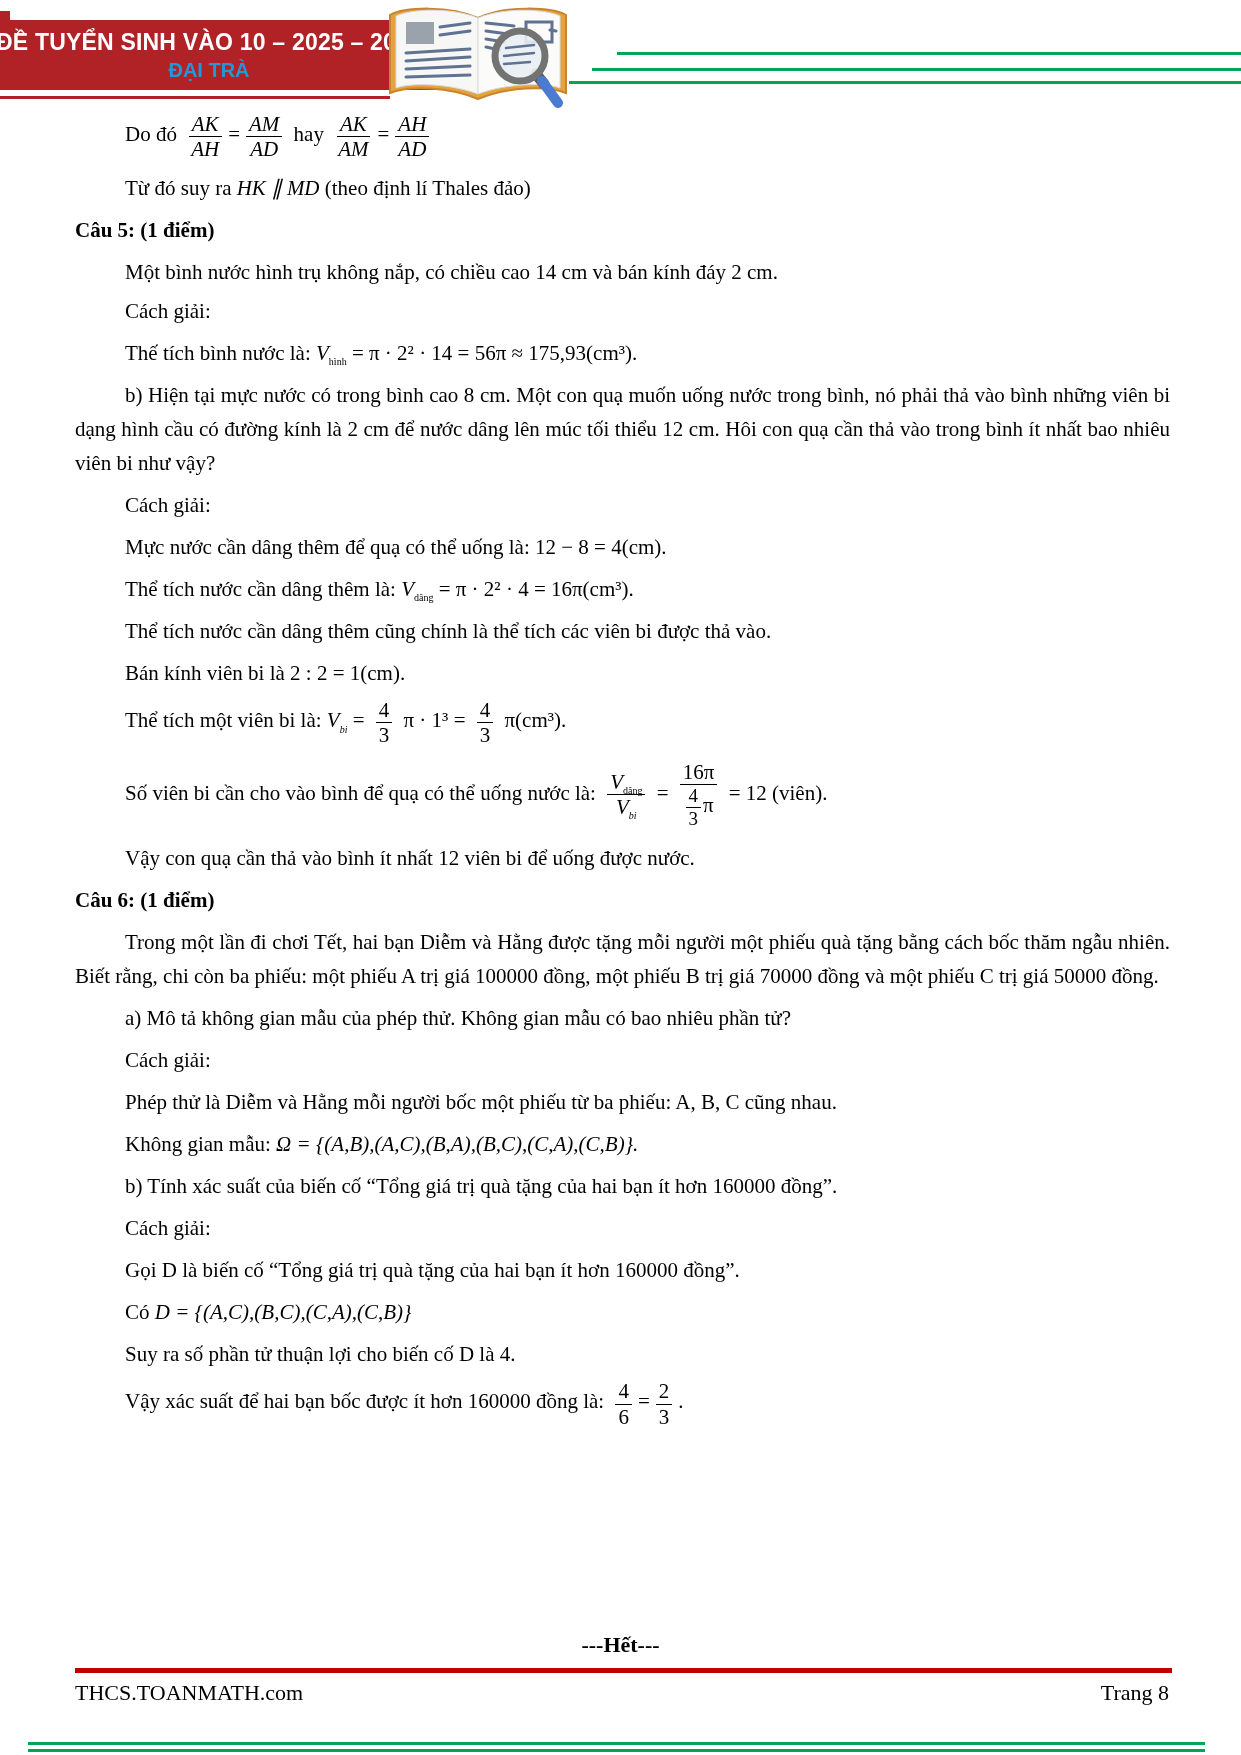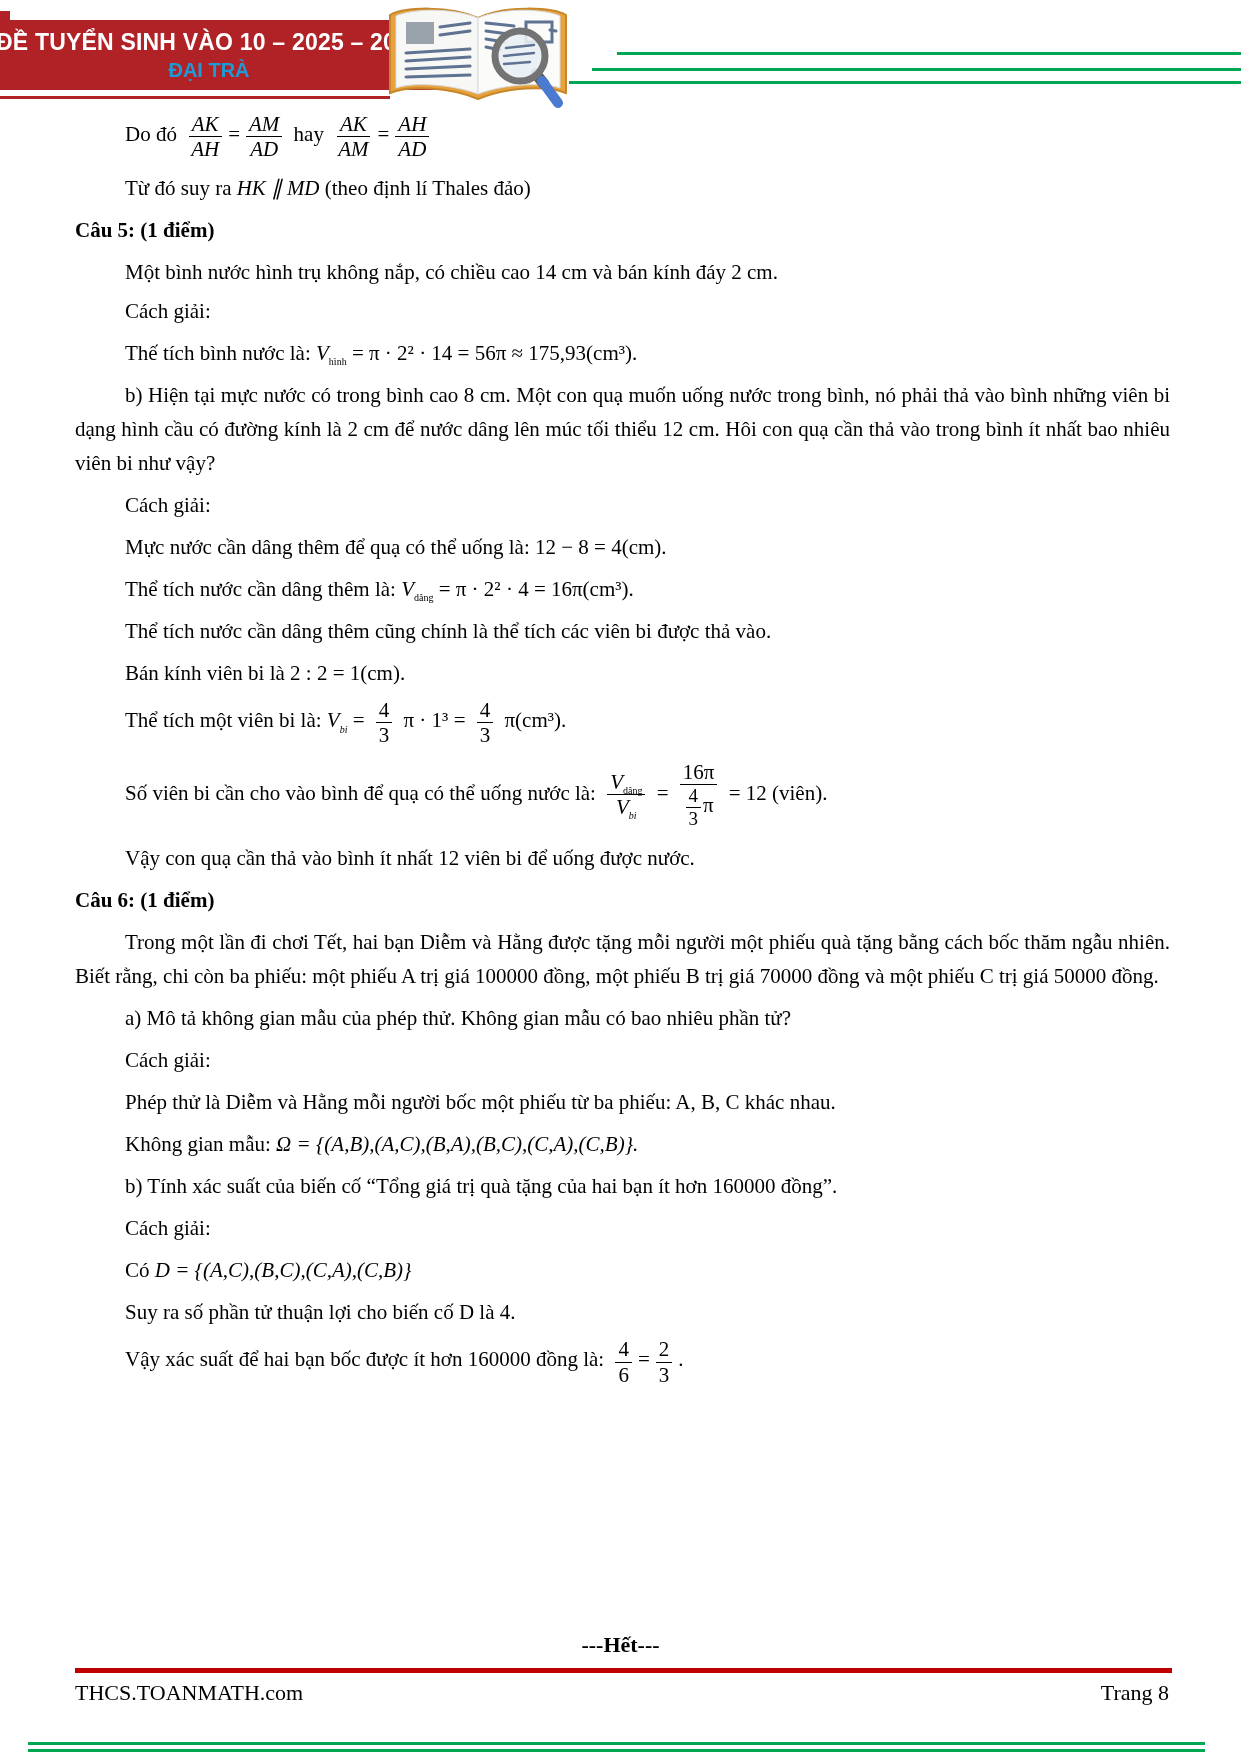--- a/index.html
+++ b/index.html
@@ -195,31 +195,32 @@
   <p class="l ind g8">Vậy con quạ cần thả vào bình ít nhất 12 viên bi để uống được nước.</p>
 
   <p class="l bold g8">Câu 6: (1 điểm)</p>
 
   <p class="l ind just">Trong một lần đi chơi Tết, hai bạn Diễm và Hằng được tặng mỗi người một phiếu quà tặng bằng cách bốc thăm ngẫu nhiên. Biết rằng, chi còn ba phiếu: một phiếu A trị giá 100000 đồng, một phiếu B trị giá 70000 đồng và một phiếu C trị giá 50000 đồng.</p>
 
   <p class="l ind g8">a) Mô tả không gian mẫu của phép thử. Không gian mẫu có bao nhiêu phần tử?</p>
 
   <p class="l ind">Cách giải:</p>
 
-  <p class="l ind g8">Phép thử là Diễm và Hằng mỗi người bốc một phiếu từ ba phiếu: A, B, C khác nhau.</p>
+  <p class="l ind g8">Phép thử là Diễm và Hằng mỗi người bốc một phiếu từ ba phiếu: A, B, C cũng nhau.</p>
 
   <p class="l ind g8">
     <span>Không gian mẫu:</span>
     <span class="mi">Ω = {(A,B),(A,C),(B,A),(B,C),(C,A),(C,B)}.</span>
   </p>
 
   <p class="l ind g8">b) Tính xác suất của biến cố “Tổng giá trị quà tặng của hai bạn ít hơn 160000 đồng”.</p>
 
   <p class="l ind">Cách giải:</p>
 
+  <p class="l ind g8">Gọi D là biến cố “Tổng giá trị quà tặng của hai bạn ít hơn 160000 đồng”.</p>
 
   <p class="l ind g8">
     <span>Có</span>
     <span class="mi">D = {(A,C),(B,C),(C,A),(C,B)}</span>
   </p>
 
   <p class="l ind g8">Suy ra số phần tử thuận lợi cho biến cố D là 4.</p>
 
   <p class="l ind bigline">
     <span>Vậy xác suất để hai bạn bốc được ít hơn 160000 đồng là:</span>

